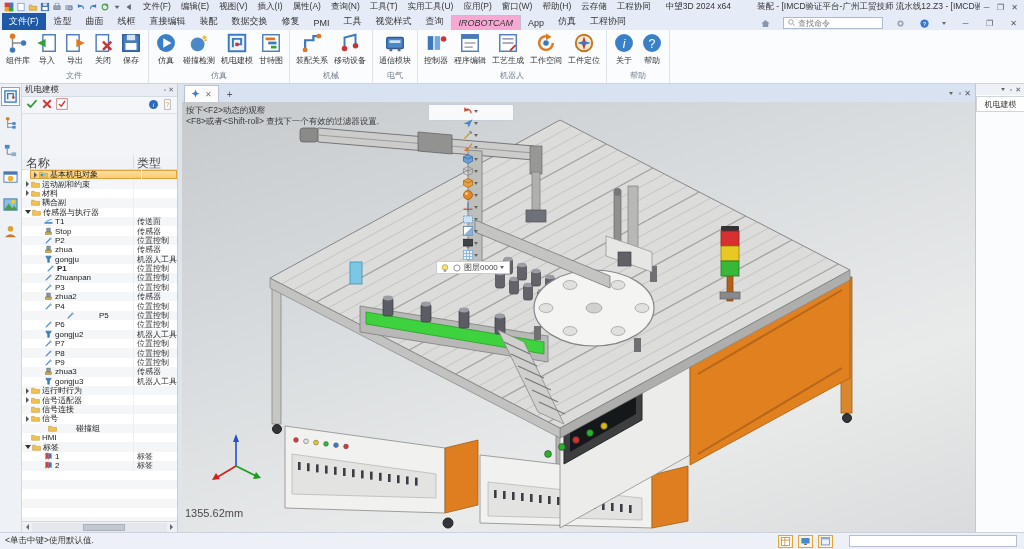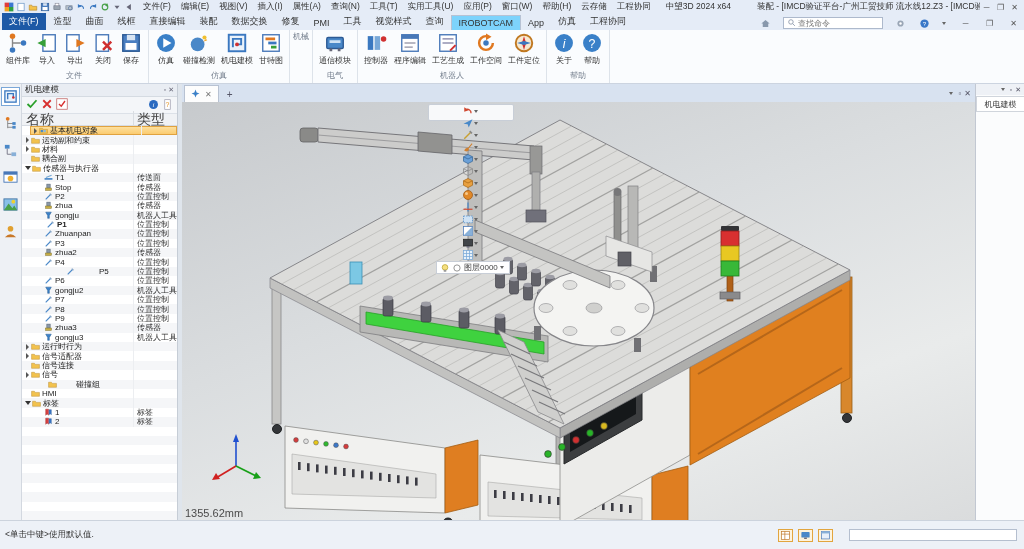--- a/index.html
+++ b/index.html
@@ -15,21 +15,21 @@
 .menu-item { padding:0 5px; font-size:8.5px; color:#333; white-space:nowrap; }
 .win-title { margin-left:10px; font-size:8.5px; color:#333; white-space:nowrap; overflow:hidden; flex:1; }
 .win-title .gap { display:inline-block; width:26px; }
 .win-controls { display:flex; gap:1px; padding-right:3px; }
 .wc { width:13px; height:11px; display:flex; align-items:center; justify-content:center; color:#555; font-size:8px; }
 
 
 .tabrow { position:absolute; top:14px; left:0; right:0; height:16px; background:#e5ecf7; display:flex; align-items:flex-end; }
 .rtab { padding:2px 7px 2px; font-size:9px; color:#333; white-space:nowrap; }
 .rtab.file { background:#1d59a6; color:#fff; margin:0 1px 0 2px; }
-.rtab.active { background:#7dd3fc; border:1px solid #b7c2d4; border-bottom:none; }
+.rtab.active { background:#f9a8d4; border:1px solid #b7c2d4; border-bottom:none;font-style:italic; }
 .tabrow-right { margin-left:auto; display:flex; align-items:center; gap:11px; padding:0 4px 1px; }
 .search-box { width:100px; height:12px; background:#fff; border:1px solid #adb9cc; display:flex; align-items:center; padding:0 3px; gap:2px; }
 .search-box input { border:none; outline:none; flex:1; font-size:8px; color:#555; min-width:0; background:transparent; }
 
 
 .ribbon { position:absolute; top:30px; left:0; right:0; height:54px; background:#fafcfe; border-bottom:1px solid #ccd4e0; display:flex; }
 .rgroup { display:flex; flex-direction:column; border-right:1px solid #dde3ea; padding:1px 3px 0; }
 .rbuttons { display:flex; flex:1; }
 .rbtn { display:flex; flex-direction:column; align-items:center; padding:1px 3px 0; min-width:27px; }
 .rbtn svg { width:22px; height:22px; }
@@ -40,21 +40,21 @@
 .main { position:absolute; top:84px; left:0; right:0; bottom:17px; display:flex; }
 .leftstrip { width:22px; background:#eef1f5; border-right:1px solid #d3d8e0; display:flex; flex-direction:column; align-items:center; padding-top:3px; gap:8px; }
 .strip-icon { width:19px; height:19px; display:flex; align-items:center; justify-content:center; border:1px solid transparent; }
 .strip-icon.sel { background:#fff; border-color:#7aa7d8; }
 
 .panel { width:156px; background:#f2f4f7; border-right:1px solid #c6cdd6; display:flex; flex-direction:column; }
 .panel-header { height:13px; display:flex; align-items:center; padding:0 3px; font-size:8.5px; color:#333; background:#e9edf3; border-bottom:1px solid #d5dbe2; }
 .panel-header .ph-icons { margin-left:auto; display:flex; gap:2px; color:#667; font-size:7px; }
 .panel-tools { height:17px; display:flex; align-items:center; gap:3px; padding:0 4px; background:#f4f6f9; border-bottom:1px solid #dce1e8; }
 .panel-tools .spacer { flex:1; }
-.colhead { height:12px; display:flex; font-size:14px; color:#444; background:#f0f2f5; border-bottom:1px solid #d7dce3; align-items:center; }
+.colhead { height:12px; display:flex; font-size:12px; color:#444; background:#f0f2f5; border-bottom:1px solid #d7dce3; align-items:center;margin-top:44px; }
 .colhead .c1 { width:112px; padding-left:4px; border-right:1px solid #d9dde2; }
 .colhead .c2 { padding-left:3px; }
 .tree { flex:1; background:#fff; overflow:hidden; }
 .trow { height:9.4px; display:flex; align-items:center; font-size:8px; line-height:9px; }
 .trow.alt { background:#f5f6f8; }
 .trow.sel { background:linear-gradient(#fde2a4,#fbc96a); box-shadow:inset 0 0 0 1px #e0a23f;margin-left:8px; }
 .trow .nm { width:112px; display:flex; align-items:center; overflow:hidden; white-space:nowrap; border-right:1px solid #eceef1; height:100%; }
 .trow .tp { flex:1; padding-left:3px; color:#333; overflow:hidden; white-space:nowrap; }
 .exp-c { width:0; height:0; border-left:3px solid #555; border-top:3px solid transparent; border-bottom:3px solid transparent; margin:0 2px; flex:none; }
 .exp-e { width:0; height:0; border-top:4px solid #333; border-left:3px solid transparent; border-right:3px solid transparent; margin:0 1px; flex:none; }
@@ -82,21 +82,21 @@
 .layerbox { display:flex; align-items:center; border:1px solid #c8ced7; background:#fff; height:13px; padding:0 3px; margin-left:4px; font-size:8px; color:#444; gap:2px; }
 .dim-label { position:absolute; left:3px; bottom:13px; font-size:11px; color:#4a4a4a; }
 .triad { position:absolute; left:28px; bottom:48px; }
 .scene { position:absolute; inset:0; }
 
 .rightpanel { width:49px; background:#fbfcfd; border-left:1px solid #c2c8d2; display:flex; flex-direction:column; }
 .rp-head { height:11px; display:flex; justify-content:flex-end; align-items:center; gap:3px; padding:0 3px; color:#556; font-size:7px; background:#eef1f6; }
 .rp-tab { height:16px; border:1px solid #d0d5dc; border-right:none; margin-top:1px; display:flex; align-items:center; justify-content:center; font-size:8px; color:#333; background:#fff; }
 
 
-.statusbar { position:absolute; left:0; bottom:0; right:0; height:29px; background:#edf1f7; border-top:1px solid #ccd3dd; display:flex; align-items:center; padding:0 5px; gap:4px; font-size:8.5px; color:#333; }
+.statusbar { position:absolute; left:0; bottom:0; right:0; height:17px; background:#edf1f7; border-top:1px solid #ccd3dd; display:flex; align-items:center; padding:0 5px; gap:4px; font-size:8.5px; color:#333; }
 .sb-spacer { flex:1; }
 .sb-ic { width:15px; height:13px; border:1px solid #e2a53e; background:#fdf3dd; display:flex; align-items:center; justify-content:center; }
 .sb-input { width:168px; height:12px; background:#fff; border:1px solid #b5bfcf; margin-right:2px; }
 </style>
 </head>
 <body>
 
 <div class="app">
 
   <div class="titlebar">
@@ -318,20 +318,38 @@
               <rect x="4" y="4" width="7" height="2" fill="#e07820"></rect>
               <rect x="6" y="7" width="6" height="2" fill="#3a78c0"></rect>
               <rect x="8" y="10" width="4" height="2" fill="#38a038"></rect>
             </svg>
             <span class="lbl">甘特图</span>
           </div>
         </div>
         <div class="gname">仿真</div>
       </div>
       <div class="rgroup">
+        <div class="rbuttons">
+          <div class="rbtn">
+            <svg viewBox="0 0 16 16" width="22" height="22">
+              <path d="M3 13 L3 6 L9 6 L9 3 L13 3" fill="none" stroke="#3a78c0" stroke-width="1.6"></path>
+              <circle cx="3" cy="13" r="1.8" fill="#e07820"></circle>
+              <circle cx="13" cy="3" r="1.8" fill="#e07820"></circle>
+            </svg>
+            <span class="lbl">装配关系</span>
+          </div>
+          <div class="rbtn">
+            <svg viewBox="0 0 16 16" width="22" height="22">
+              <path d="M4 12 L4 4 L12 2 L12 10" fill="none" stroke="#3a78c0" stroke-width="1.4"></path>
+              <circle cx="4" cy="12" r="2" fill="#d03030"></circle>
+              <circle cx="12" cy="10" r="2" fill="#d03030"></circle>
+            </svg>
+            <span class="lbl">移动设备</span>
+          </div>
+        </div>
         <div class="gname">机械</div>
       </div>
       <div class="rgroup">
         <div class="rbuttons">
           <div class="rbtn">
             <svg viewBox="0 0 16 16" width="22" height="22">
               <rect x="2" y="4" width="12" height="8" rx="1" fill="#4a88c8" stroke="#2c5a94"></rect>
               <rect x="4" y="6" width="8" height="2" fill="#cfe2f4"></rect>
               <rect x="4" y="12" width="2" height="2" fill="#667"></rect>
               <rect x="10" y="12" width="2" height="2" fill="#667"></rect>
@@ -1071,20 +1089,21 @@
           <g>
             <rect x="545" y="173" width="6" height="26" fill="#b06018" stroke="#7e4410" stroke-width="0.7"></rect>
             <rect x="538" y="190" width="20" height="7" fill="#8a8a8c" stroke="#606064" stroke-width="0.7"></rect>
             <rect x="539" y="124" width="18" height="5" rx="1" fill="#333336"></rect>
             <rect x="539" y="129" width="18" height="15" fill="#d83030" stroke="#8e1e1e" stroke-width="0.8"></rect>
             <rect x="539" y="144" width="18" height="15" fill="#e8c822" stroke="#9a8310" stroke-width="0.8"></rect>
             <rect x="539" y="159" width="18" height="15" fill="#38b838" stroke="#1e7e1e" stroke-width="0.8"></rect>
           </g>
         </svg>
 
+        <div class="hint"><span>按下&lt;F2&gt;动态的观察</span><br><span>&lt;F8&gt;或者&lt;Shift-roll&gt; 查找下一个有效的过滤器设置.</span></div>
 
         <div class="vtoolbar" id="vtoolbar">
             <span class="vicon">
               <svg viewBox="0 0 16 16" width="12" height="12">
                 <path d="M12 11 A4.5 4.5 0 0 0 4.5 7" fill="none" stroke="#d04830" stroke-width="1.8"></path>
                 <polygon points="3,3 3,9 9,7" fill="#d04830"></polygon>
               </svg>
               <span class="caret"></span>
             </span>
             <span class="vicon">

